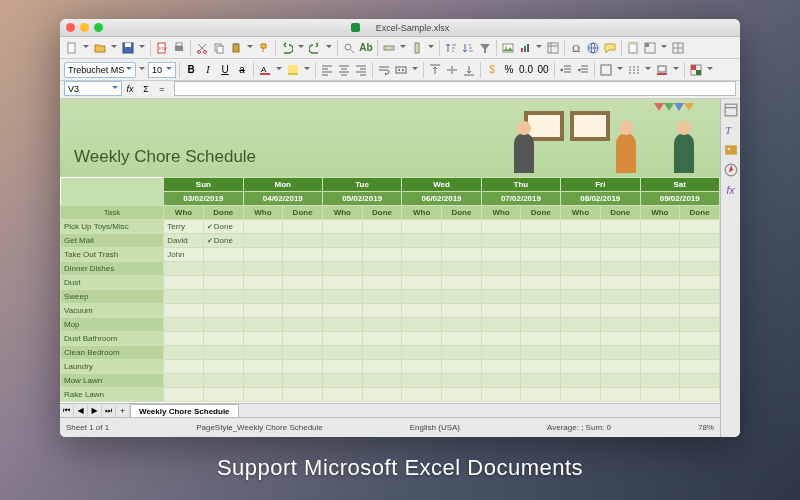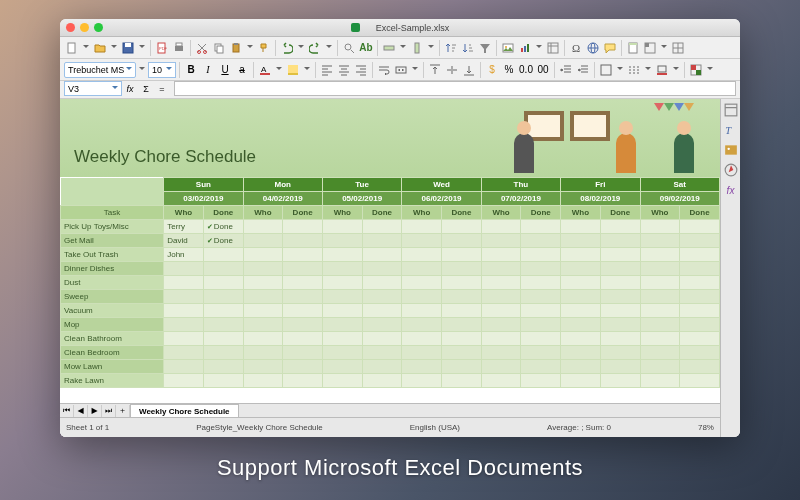--- a/index.html
+++ b/index.html
@@ -614,38 +614,55 @@
                 <td></td>
                 <td></td>
                 <td></td>
                 <td></td>
                 <td></td>
                 <td></td>
                 <td></td>
                 <td></td>
               </tr>
               <tr class="row-even">
-                <td>Clean Bathroom</td>
+                <td>Dust Bathroom</td>
                 <td></td>
                 <td></td>
                 <td></td>
                 <td></td>
                 <td></td>
                 <td></td>
                 <td></td>
                 <td></td>
                 <td></td>
                 <td></td>
                 <td></td>
                 <td></td>
                 <td></td>
                 <td></td>
               </tr>
               <tr class="row-odd">
                 <td>Clean Bedroom</td>
+                <td></td>
+                <td></td>
+                <td></td>
+                <td></td>
+                <td></td>
+                <td></td>
+                <td></td>
+                <td></td>
+                <td></td>
+                <td></td>
+                <td></td>
+                <td></td>
+                <td></td>
+                <td></td>
+              </tr>
+              <tr class="row-even">
+                <td>Laundry</td>
                 <td></td>
                 <td></td>
                 <td></td>
                 <td></td>
                 <td></td>
                 <td></td>
                 <td></td>
                 <td></td>
                 <td></td>
                 <td></td>

